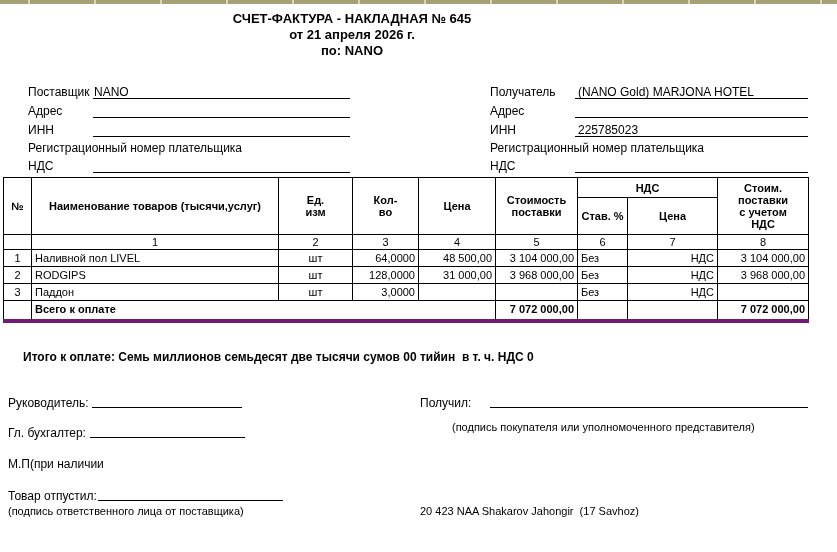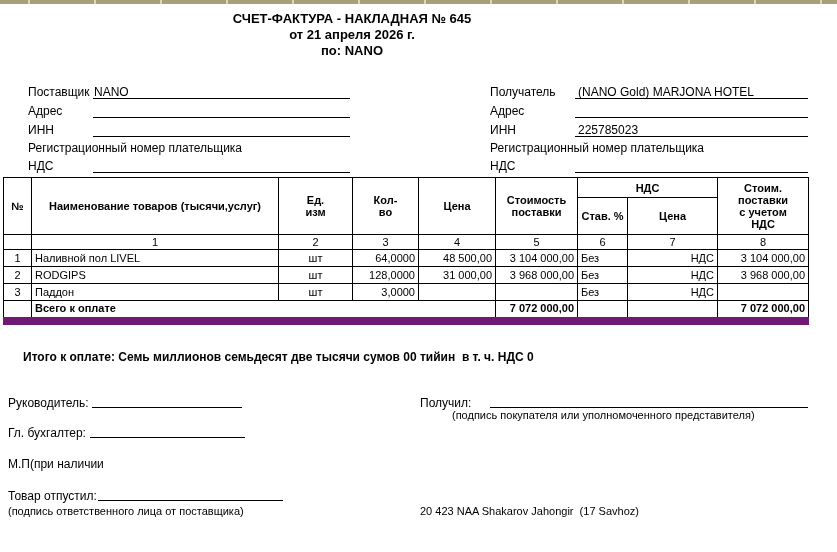--- a/index.html
+++ b/index.html
@@ -49,21 +49,21 @@
     font-weight: bold;
     text-align: center;
     vertical-align: middle;
     white-space: pre-line;
     line-height: 12px;
   }
   table.inv td { line-height: 13px; vertical-align: middle; }
   .num-row td { text-align: center; height: 15px; font-weight: normal; }
   .data-row td { height: 17px; }
   .total-row td { height: 20px; font-weight: bold; }
-  .total-row { border-bottom: 8px solid #701a75; }
+  .total-row { border-bottom: 4px solid #701a75; }
   table.inv tr.total-row td { border-bottom: 2px solid #000; }
   .c { text-align: center; }
   .l { text-align: left; margin-left: 34px; }
   .r { text-align: right; margin-left: 12px; }
   .summary {
     position: absolute;
     left: 23px; top: 350px;
     font-size: 12px;
     font-weight: bold;
     white-space: pre-wrap;
@@ -216,17 +216,17 @@
   <div class="fline" style="left:90px; top:424px; width:155px; height:14px"></div>
 
   <div class="lbl clip" style="left:8px; top:457px; width:106px">М.П(при наличии</div>
 
   <div class="lbl" style="left:8px; top:489px">Товар  отпустил:</div>
   <div class="fline" style="left:98px; top:487px; width:185px; height:14px"></div>
   <div class="sig-caption" style="left:8px; top:505px">(подпись ответственного лица от поставщика)</div>
 
   <div class="lbl" style="left:420px; top:396px">Получил:</div>
   <div class="fline" style="left:490px; top:394px; width:318px; height:14px"></div>
-  <div class="sig-caption" style="left:452px; top:409px">(подпись покупателя или уполномоченного представителя)</div>
+  <div class="sig-caption" style="left:452px; top:421px">(подпись покупателя или уполномоченного представителя)</div>
 
   <div class="footer-note" style="left:420px; top:505px">20 423 NAA Shakarov Jahongir  (17 Savhoz)</div>
 
 </div>
 
 </body></html>

